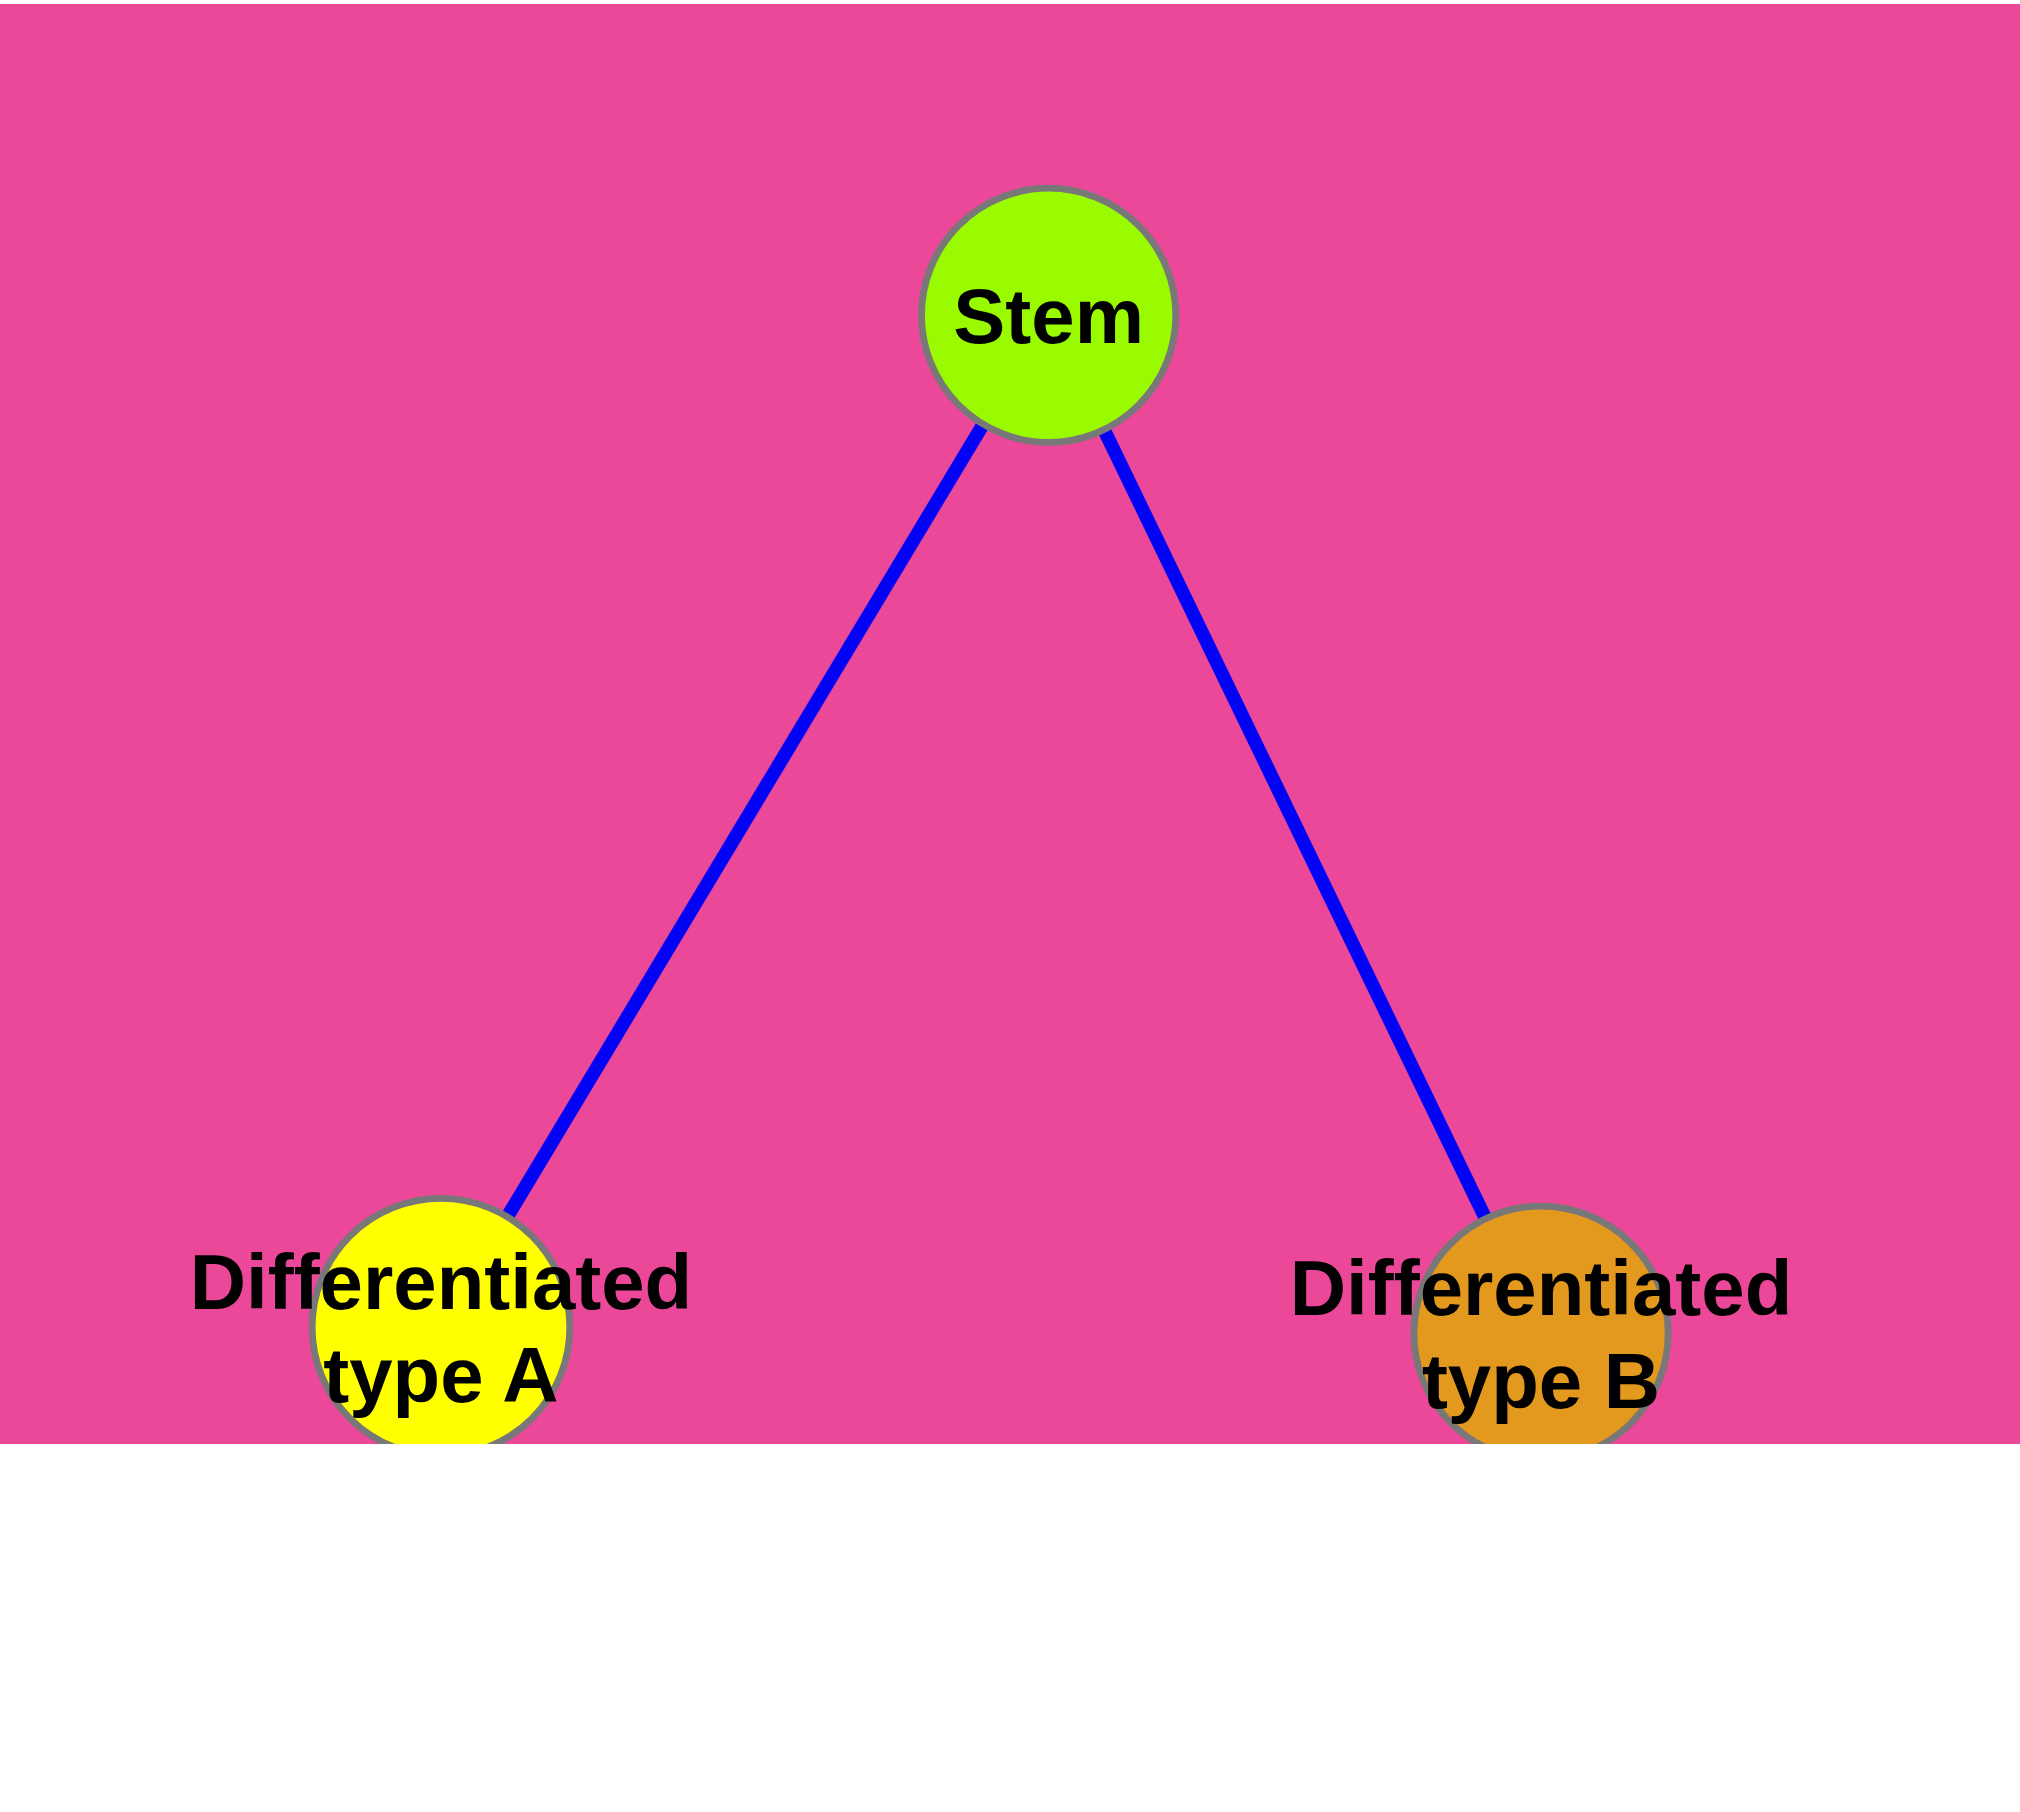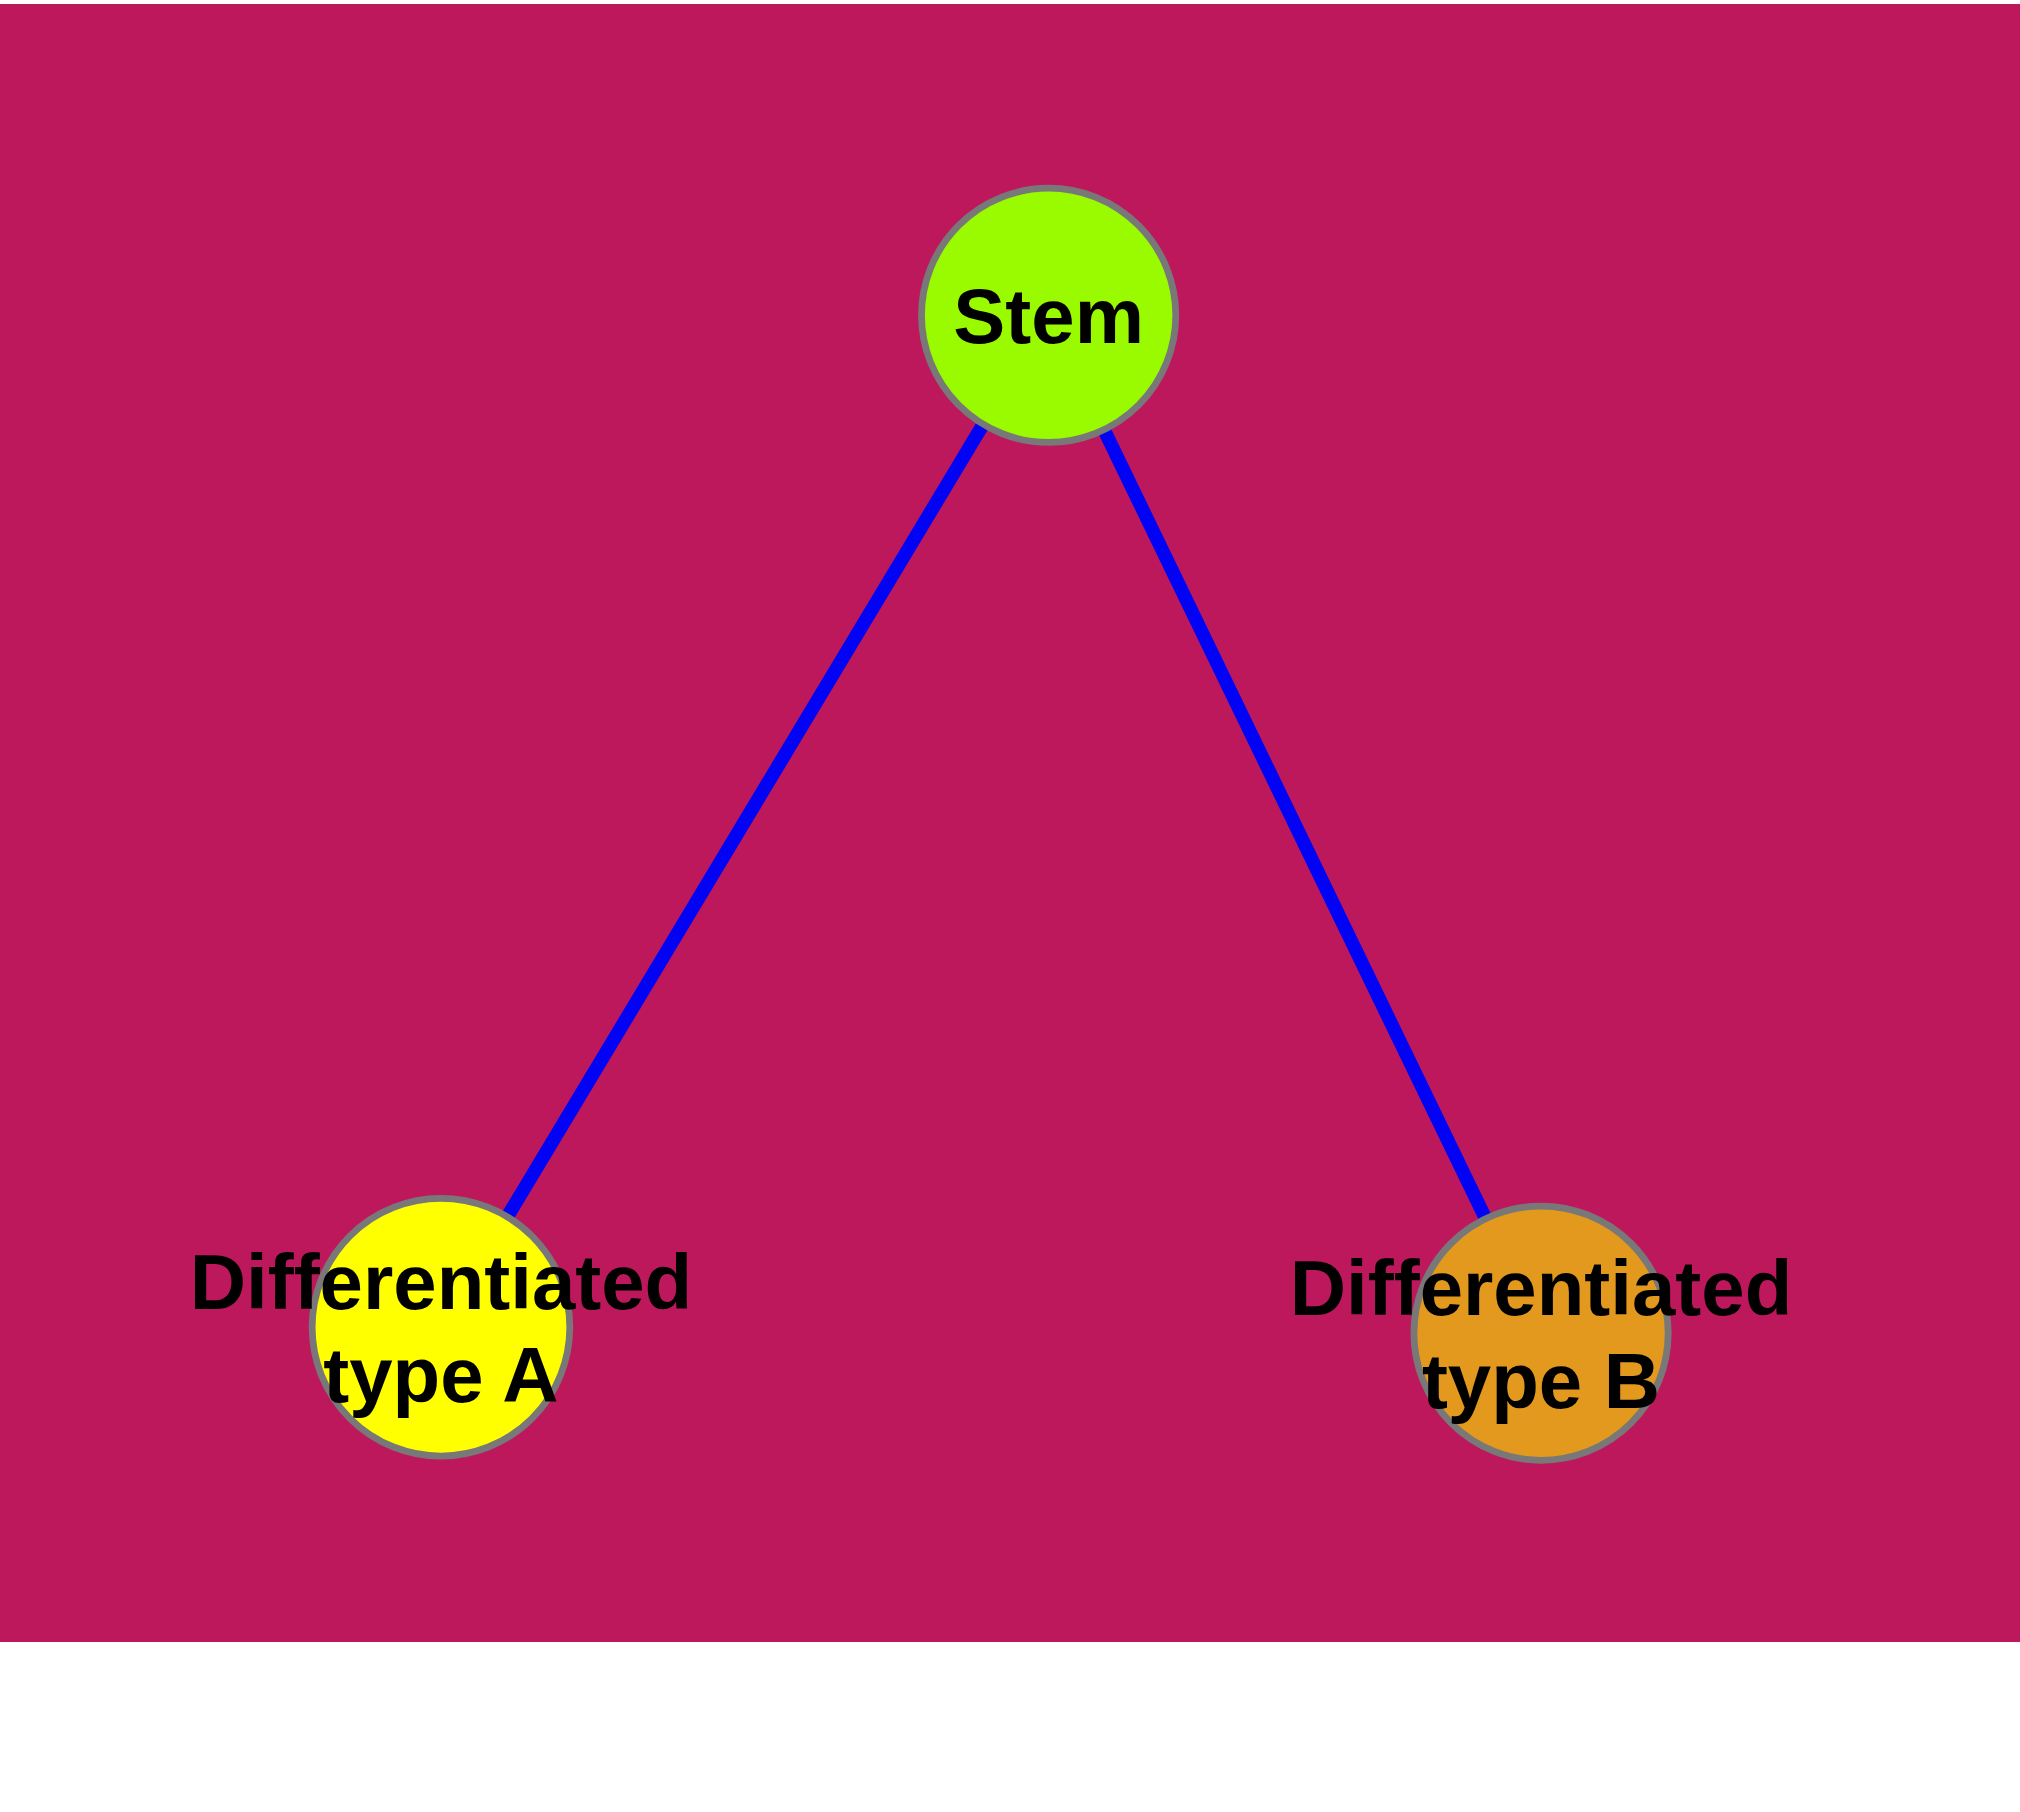--- a/index.html
+++ b/index.html
@@ -28,21 +28,21 @@
     left: 0;
   }
   svg.graph text {
     font-family: "Liberation Sans", sans-serif;
     font-weight: bold;
   }
 </style>
 </head>
 <body>
 
-<div class="canvas" style="background: #be185d; width: 2021px; height: 1642px;">
+<div class="canvas" style="background: #ec4899; width: 2021px; height: 1444px;">
   <div class="top-margin" style="background: rgb(255, 255, 255);"></div>
   <svg class="graph" width="2021" height="1812" viewBox="0 0 2384 2138">
       <line x1="1237" y1="372" x2="520" y2="1566" stroke="#0202F5" stroke-width="16"></line>
       <line x1="1237" y1="372" x2="1818" y2="1573" stroke="#0202F5" stroke-width="16"></line>
       <circle cx="1237" cy="372" r="150" fill="#9AFB00" stroke="#787878" stroke-width="8"></circle>
       <circle cx="520" cy="1566" r="152" fill="#FFFF00" stroke="#787878" stroke-width="8"></circle>
       <circle cx="1818" cy="1573" r="150" fill="#E2991E" stroke="#787878" stroke-width="8"></circle>
       <text fill="#000000" font-size="92" text-anchor="middle"><tspan x="1237" y="405.12">Stem</tspan></text>
       <text fill="#000000" font-size="92" text-anchor="middle"><tspan x="520" y="1544.12">Differentiated</tspan><tspan x="520" y="1654.12">type A</tspan></text>
       <text fill="#000000" font-size="92" text-anchor="middle"><tspan x="1818" y="1551.12">Differentiated</tspan><tspan x="1818" y="1661.12">type B</tspan></text>

